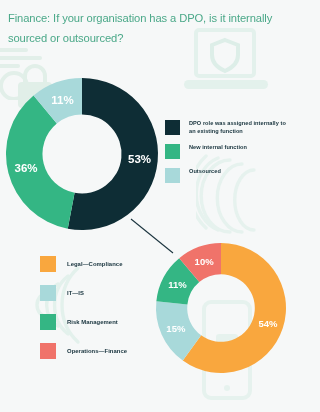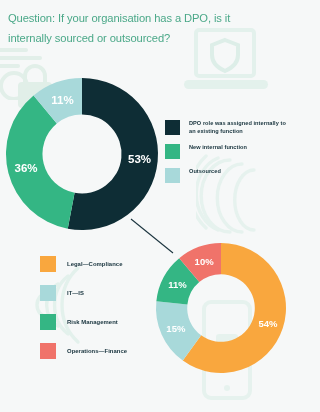--- a/index.html
+++ b/index.html
@@ -174,21 +174,21 @@
       </g>
     </svg>
 
     <svg class="wm" style="left:196px; top:300px;" width="62" height="104" viewBox="0 0 62 104">
       <rect x="8" y="2" width="46" height="96" rx="7" fill="none" stroke="#e6f2ee" stroke-width="4"></rect>
       <rect x="20" y="34" width="22" height="18" rx="3" fill="#e6f2ee"></rect>
       <circle cx="31" cy="88" r="3" fill="#e6f2ee"></circle>
     </svg>
   </div>
 
-  <div class="title">Question: If your organisation has a DPO, is it internally sourced or outsourced?</div>
+  <div class="title">Finance: If your organisation has a DPO, is it internally sourced or outsourced?</div>
 
   <svg class="connector">
     <line x1="131" y1="219" x2="173" y2="253" stroke="#1d3640" stroke-width="1.1"></line>
   </svg>
 
   <div class="chart-top">
     <svg viewBox="0 0 152 152">
       <g>
 
         <g id="top-slices">

